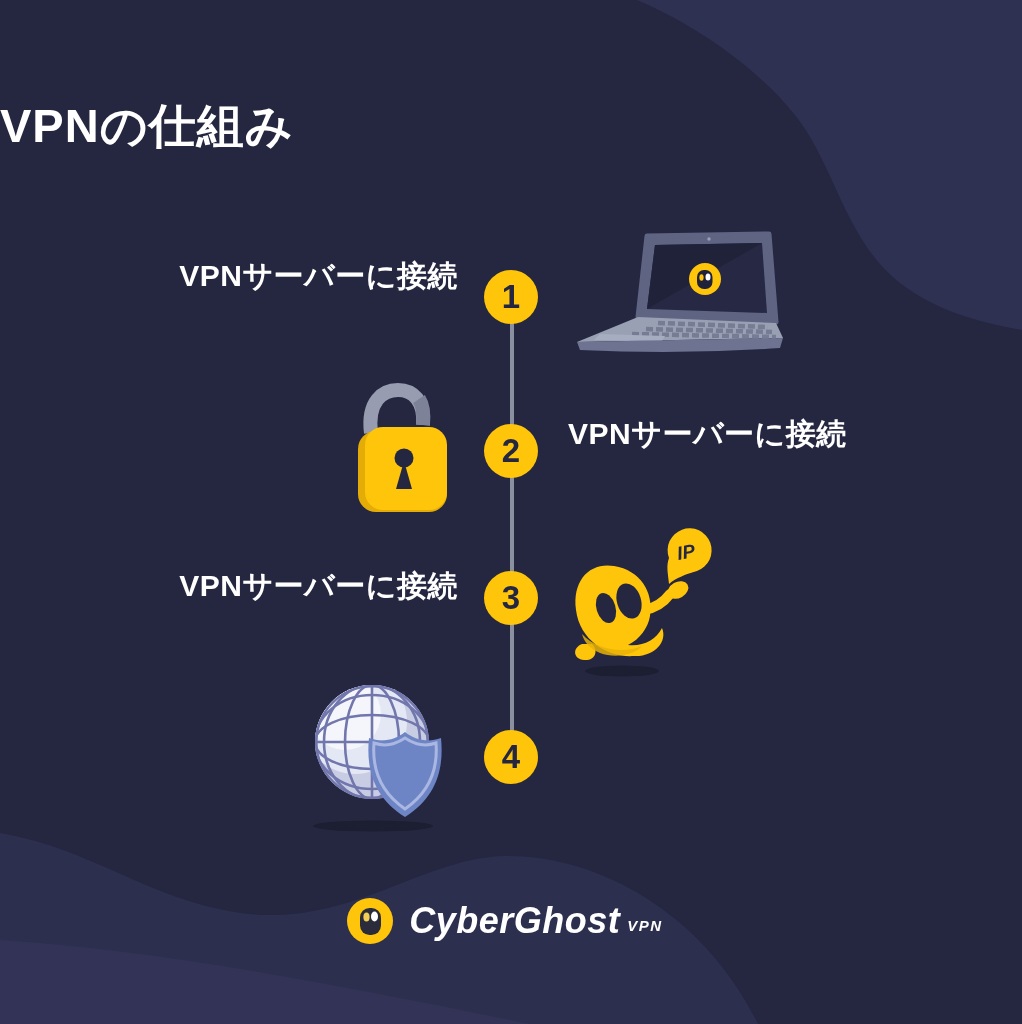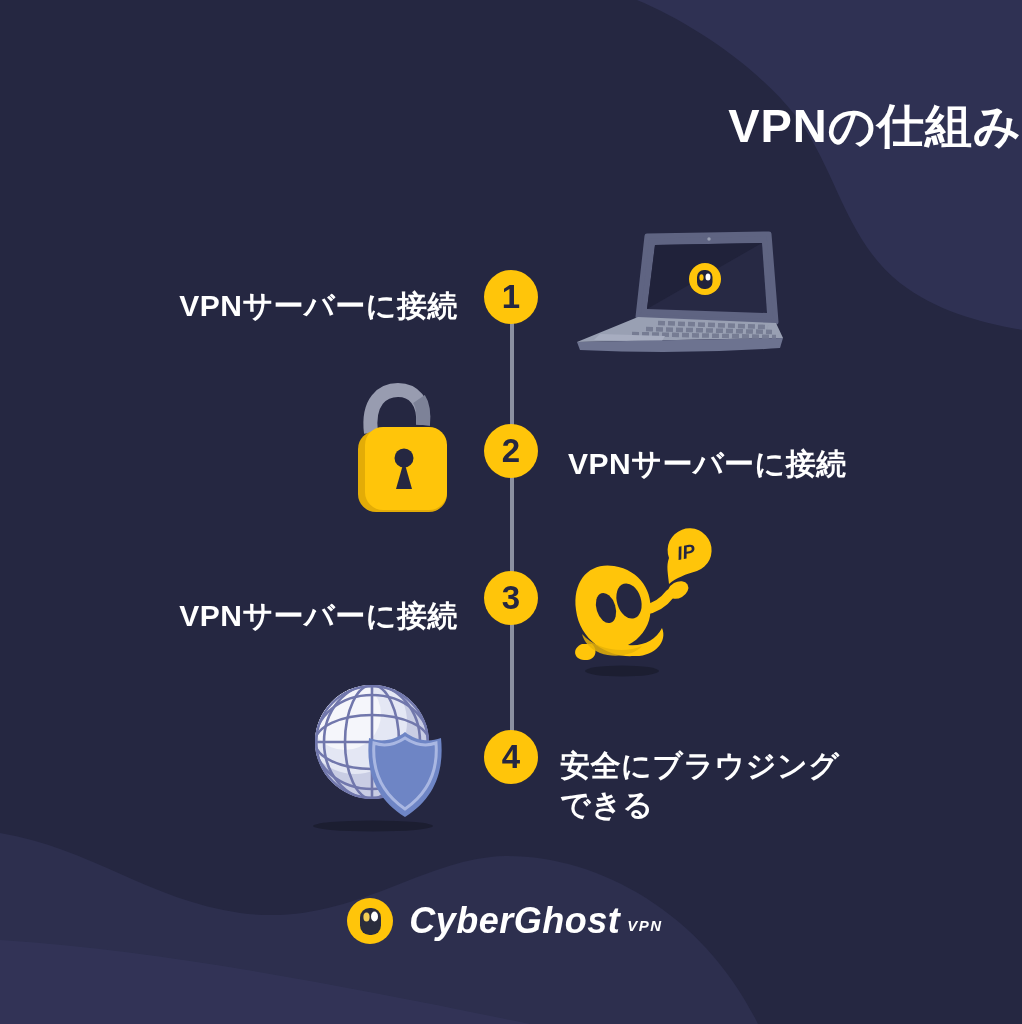--- a/index.html
+++ b/index.html
@@ -4,35 +4,35 @@
 <style>
   html,body{margin:0;padding:0;background:#14151f;}
   .canvas{
     position:relative;width:1022px;height:1024px;overflow:hidden;
     background:#252741;
     font-family:"Liberation Sans", sans-serif;
   }
   .bg-waves{position:absolute;left:0;top:0;z-index:0;}
   .title{
     position:absolute;left:0;right:0;top:64px;z-index:3;
-    text-align:right;color:#ffffff;font-size:47px;font-weight:800;letter-spacing:1px;
+    text-align:left;color:#ffffff;font-size:47px;font-weight:800;letter-spacing:1px;
   }
   .timeline-line{
     position:absolute;left:510px;top:297px;width:4px;height:460px;z-index:1;
     background:#8b90a1;border-radius:2px;
   }
   .step-circle{
     position:absolute;left:484px;width:54px;height:54px;border-radius:50%;
     background:#FFC50A;z-index:2;display:flex;align-items:center;justify-content:center;
     color:#252741;font-size:33px;font-weight:800;
   }
   .c1{top:270px}.c2{top:424px}.c3{top:571px}.c4{top:730px}
   .step-label{
     position:absolute;z-index:2;color:#ffffff;font-size:30px;font-weight:800;
-    line-height:39px;letter-spacing:0.5px;white-space:nowrap;margin-top:30px;
+    line-height:39px;letter-spacing:0.5px;white-space:nowrap;
   }
   .s1{right:564px;top:256px;text-align:right;}
   .s2{left:568px;top:414px;}
   .s3{right:564px;top:566px;text-align:right;}
   .s4{left:560px;top:716px;}
   .icon-abs{position:absolute;z-index:2;}
   .logo-row{
     position:absolute;left:0;right:12px;top:898px;z-index:3;
     display:flex;align-items:center;justify-content:center;
   }
@@ -74,24 +74,20 @@
   </div>
 
   <div class="step-label s1">
     <div>VPNサーバーに接続</div>
   </div>
   <div class="step-label s2">
     <div>VPNサーバーに接続</div>
   </div>
   <div class="step-label s3">
     <div>VPNサーバーに接続</div>
-  </div>
-  <div class="step-label s4">
-    <div>安全にブラウジング</div>
-    <div>できる</div>
   </div>
 
   <svg class="icon-abs" style="left:570px;top:222px" width="220" height="132" viewBox="0 0 220 132">
     <polygon points="77,14 199,12 206,100 68,95" fill="#5F6482" stroke="#5F6482" stroke-width="5" stroke-linejoin="round"></polygon>
     <polygon points="85,23 192,21 197,91 77,87" fill="#272944"></polygon>
     <polygon points="85,23 192,21 77,87" fill="#20223A"></polygon>
     <circle cx="139" cy="17" r="1.7" fill="#9AA0B3"></circle>
     <g>
       <circle cx="135" cy="57" r="16" fill="#FFC50A"></circle>
       <rect x="127" y="48" width="15.5" height="19" rx="7" fill="#20223A"></rect>

